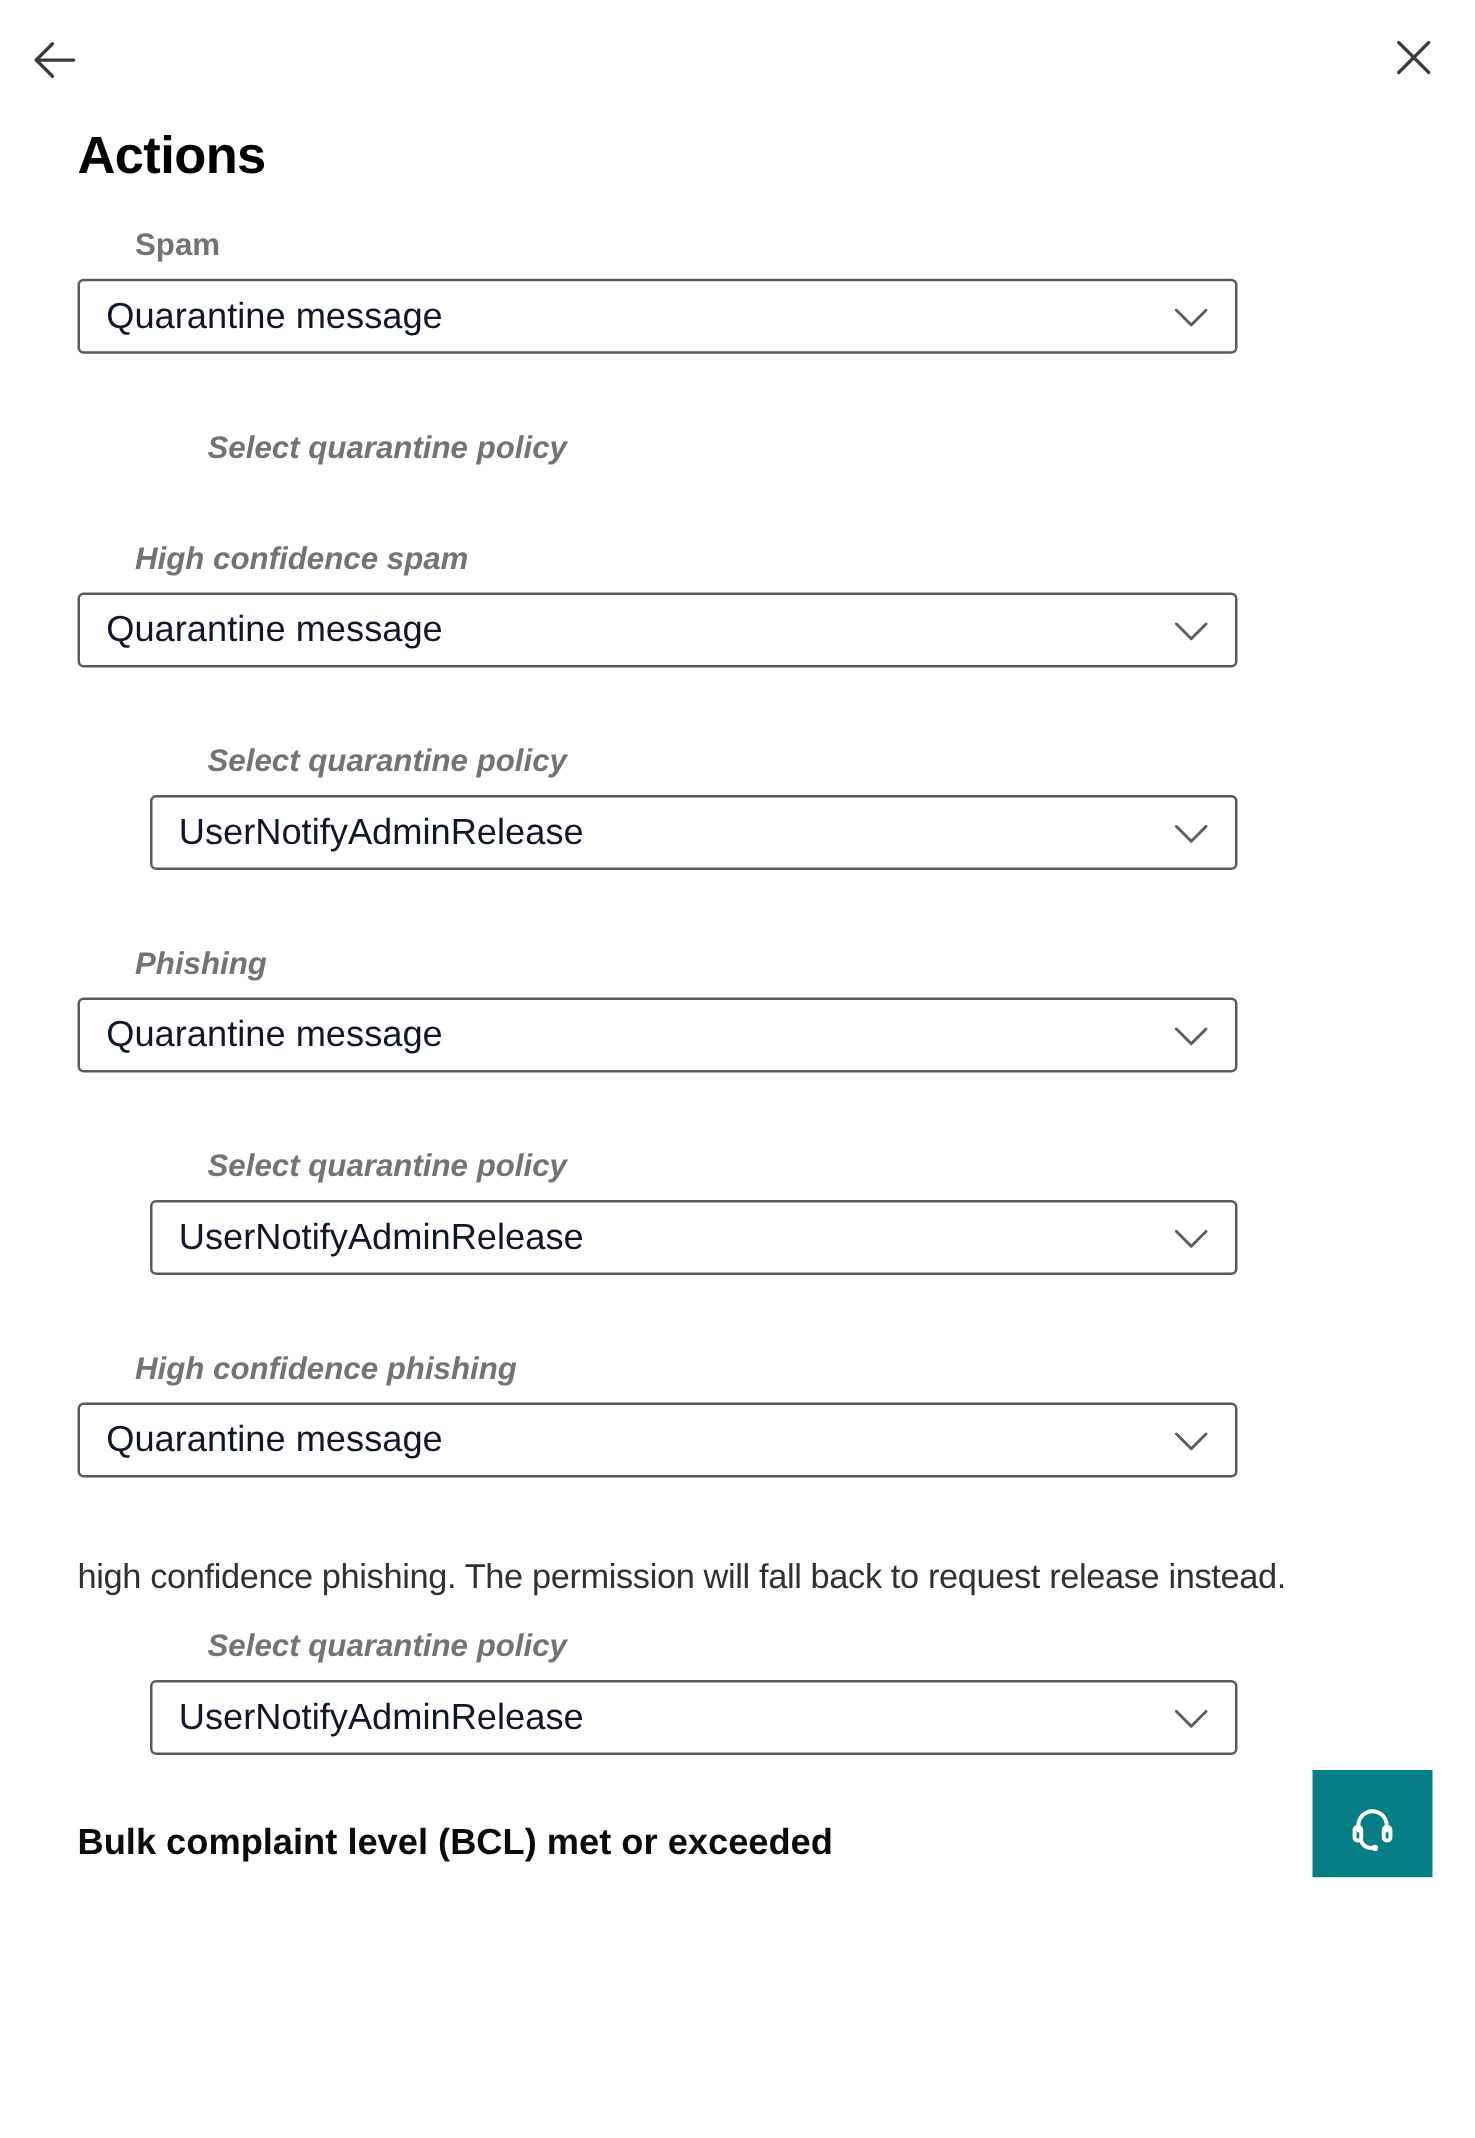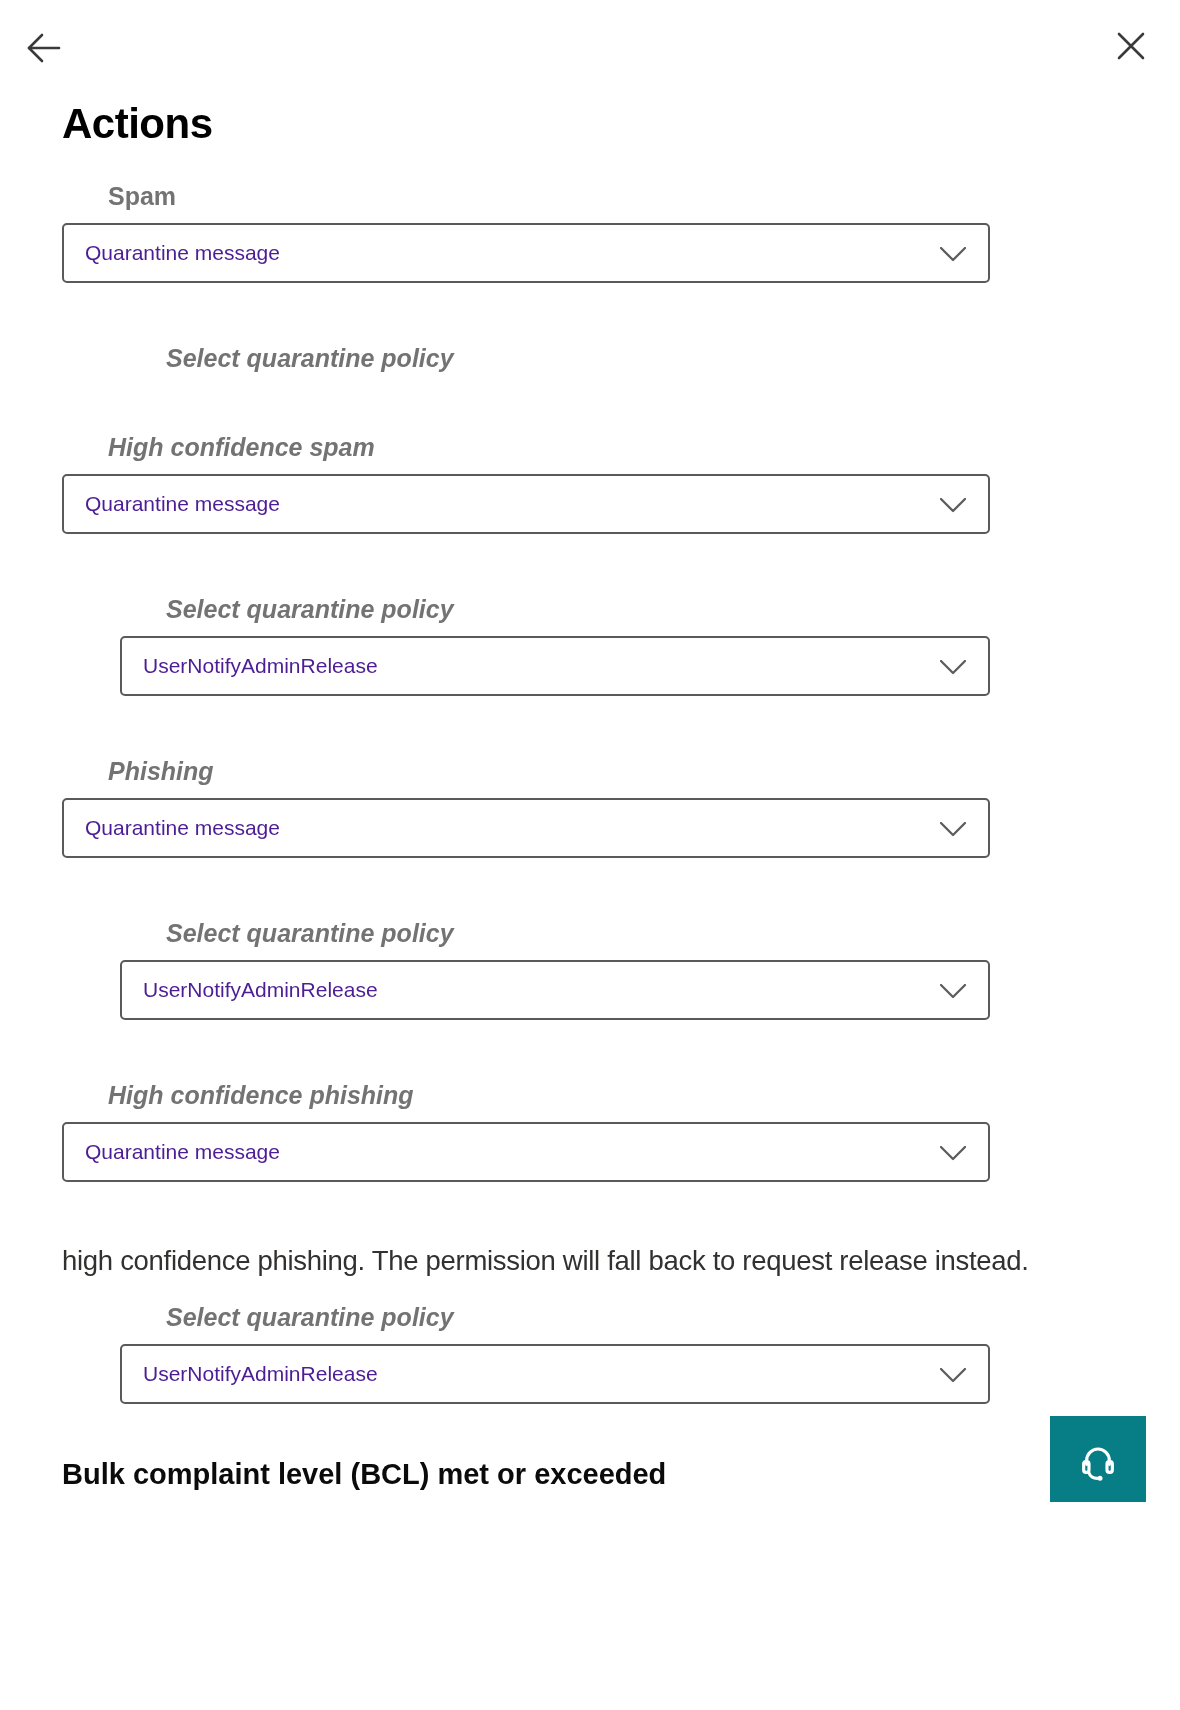--- a/index.html
+++ b/index.html
@@ -17,21 +17,21 @@
   h1.title{margin:103px 0 0 0;font-size:42px;line-height:42px;font-weight:700;color:#000000;letter-spacing:-0.5px;}
   .sec-label{margin-top:37px;font-size:25px;line-height:28px;font-weight:600;color:#737373;margin-left:46px;}
   .gap-label{margin-top:61px;font-style:italic;}
   .after-note{margin-top:24px !important;}
   .indent{margin-left:58px;}
   .dropdown{
     position:relative;margin-top:13px;height:60px;box-sizing:border-box;
     border:2px solid #5c5a58;border-radius:5px;background:#fff;cursor:pointer;
   }
   .dropdown .val{
-    position:absolute;left:21px;top:0;line-height:56px;font-size:21px;color:#4c1d95;white-space:nowrap;
+    position:absolute;left:21px;top:0;line-height:56px;font-size:29px;color:#0f172a;white-space:nowrap;
   }
   .dropdown .chev{position:absolute;right:22px;top:22px;}
   .note{margin-top:61px;font-size:27.5px;line-height:36px;color:#323130;letter-spacing:-0.3px;}
   .note div{white-space:nowrap;}
   .bulk-heading{margin-top:56px;font-size:29px;line-height:28px;font-weight:700;color:#0b0b0b;white-space:nowrap;}
 
   
   .cut-fade{position:absolute;left:0;top:1583px;width:100%;height:38px;
     background:linear-gradient(180deg, rgba(255,255,255,0) 0%, rgba(255,255,255,0.75) 55%, #ffffff 100%);pointer-events:none;}
   .bottom-strip{position:absolute;left:0;top:1688px;width:100%;height:22px;

